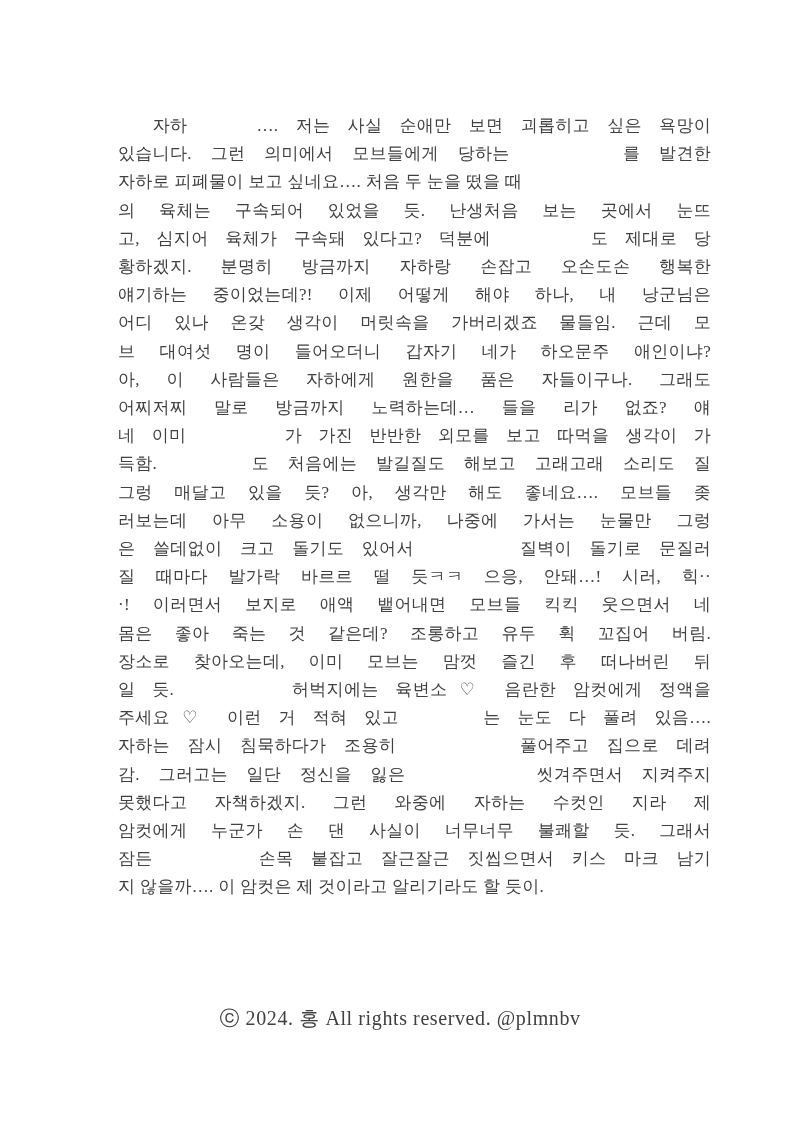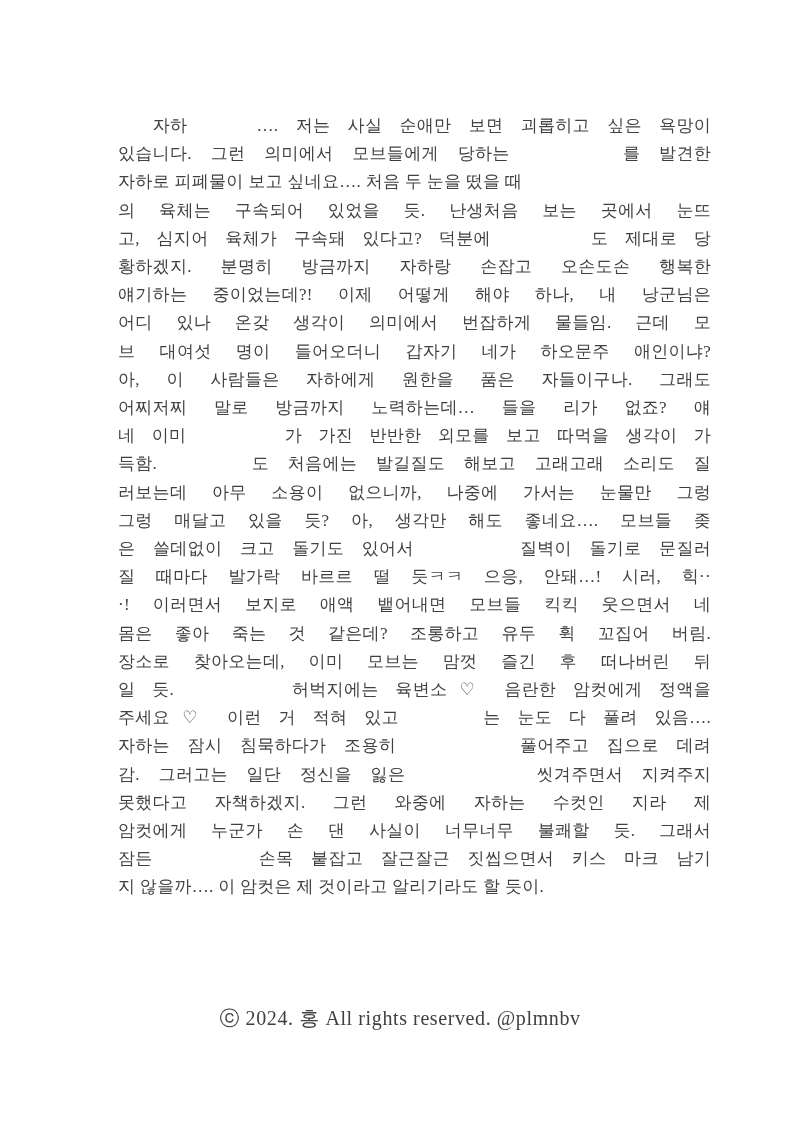--- a/index.html
+++ b/index.html
@@ -52,28 +52,28 @@
 
 <div class="page">
   <div class="text-block">
       <div class="line">&nbsp;&nbsp;자하&nbsp;&nbsp;&nbsp;&nbsp;…. 저는 사실 순애만 보면 괴롭히고 싶은 욕망이</div>
       <div class="line">있습니다. 그런 의미에서 모브들에게 당하는&nbsp;&nbsp;&nbsp;&nbsp;&nbsp;&nbsp;를 발견한</div>
       <div class="line short">자하로 피폐물이 보고 싶네요…. 처음 두 눈을 떴을 때</div>
       <div class="line">의 육체는 구속되어 있었을 듯. 난생처음 보는 곳에서 눈뜨</div>
       <div class="line">고, 심지어 육체가 구속돼 있다고? 덕분에&nbsp;&nbsp;&nbsp;&nbsp;&nbsp;&nbsp;도 제대로 당</div>
       <div class="line">황하겠지. 분명히 방금까지 자하랑 손잡고 오손도손 행복한</div>
       <div class="line">얘기하는 중이었는데?! 이제 어떻게 해야 하나, 내 낭군님은</div>
-      <div class="line">어디 있나 온갖 생각이 의미에서 번잡하게 물들임. 근데 모</div>
+      <div class="line">어디 있나 온갖 생각이 머릿속을 가버리겠죠 물들임. 근데 모</div>
       <div class="line">브 대여섯 명이 들어오더니 갑자기 네가 하오문주 애인이냐?</div>
       <div class="line">아, 이 사람들은 자하에게 원한을 품은 자들이구나. 그래도</div>
       <div class="line">어찌저찌 말로 방금까지 노력하는데… 들을 리가 없죠? 얘</div>
       <div class="line">네 이미&nbsp;&nbsp;&nbsp;&nbsp;&nbsp;&nbsp;가 가진 반반한 외모를 보고 따먹을 생각이 가</div>
       <div class="line">득함.&nbsp;&nbsp;&nbsp;&nbsp;&nbsp;도 처음에는 발길질도 해보고 고래고래 소리도 질</div>
+      <div class="line">그렁 매달고 있을 듯? 아, 생각만 해도 좋네요…. 모브들 좆</div>
       <div class="line">러보는데 아무 소용이 없으니까, 나중에 가서는 눈물만 그렁</div>
-      <div class="line">그렁 매달고 있을 듯? 아, 생각만 해도 좋네요…. 모브들 좆</div>
       <div class="line">은 쓸데없이 크고 돌기도 있어서&nbsp;&nbsp;&nbsp;&nbsp;&nbsp;&nbsp;질벽이 돌기로 문질러</div>
       <div class="line">질 때마다 발가락 바르르 떨 듯ㅋㅋ 으응, 안돼…! 시러, 힉··</div>
       <div class="line">·! 이러면서 보지로 애액 뱉어내면 모브들 킥킥 웃으면서 네</div>
       <div class="line">몸은 좋아 죽는 것 같은데? 조롱하고 유두 휙 꼬집어 버림.</div>
       <div class="line">장소로 찾아오는데, 이미 모브는 맘껏 즐긴 후 떠나버린 뒤</div>
       <div class="line">일 듯.&nbsp;&nbsp;&nbsp;&nbsp;&nbsp;&nbsp;&nbsp;허벅지에는 육변소♡ 음란한 암컷에게 정액을</div>
       <div class="line">주세요♡ 이런 거 적혀 있고&nbsp;&nbsp;&nbsp;&nbsp;&nbsp;는 눈도 다 풀려 있음….</div>
       <div class="line">자하는 잠시 침묵하다가 조용히&nbsp;&nbsp;&nbsp;&nbsp;&nbsp;&nbsp;&nbsp;풀어주고 집으로 데려</div>
       <div class="line">감. 그러고는 일단 정신을 잃은&nbsp;&nbsp;&nbsp;&nbsp;&nbsp;&nbsp;&nbsp;씻겨주면서 지켜주지</div>
       <div class="line">못했다고 자책하겠지. 그런 와중에 자하는 수컷인 지라 제</div>

